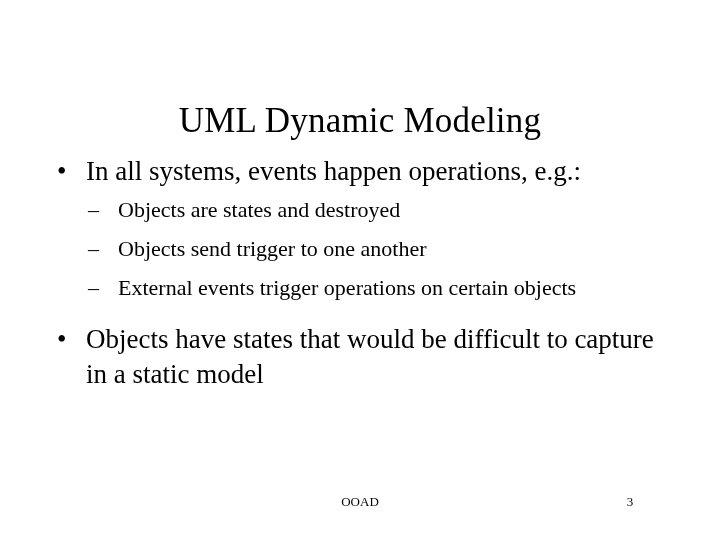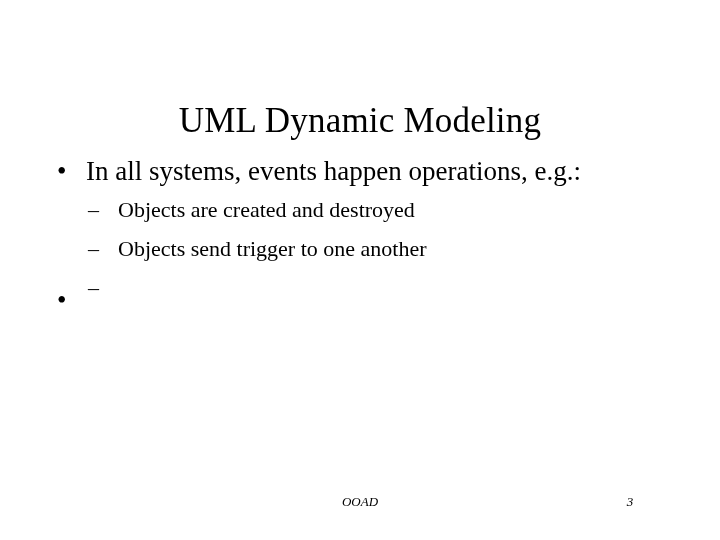--- a/index.html
+++ b/index.html
@@ -83,21 +83,20 @@
     margin-top: 20px;
   }
 
   
   .footer {
     position: absolute;
     left: 0;
     top: 494px;
     width: 720px;
     height: 20px;
-    font-style: italic;
   }
   .footer-center {
     position: absolute;
     left: 0;
     top: 0;
     width: 720px;
     text-align: center;
     font-size: 13px;
     line-height: 16px;
     font-family: "Liberation Serif", "DejaVu Serif", serif;
@@ -124,33 +123,35 @@
   <div class="body-content">
 
     <div class="bullet-l1">
       <span class="marker">•</span>
       <span class="bullet-text">In all systems, events happen operations, e.g.:</span>
     </div>
 
     <div class="sublist">
       <div class="bullet-l2">
         <span class="marker">–</span>
-        <span class="bullet-text">Objects are created and destroyed</span>
+        <span class="bullet-text">Objects are states and destroyed</span>
       </div>
       <div class="bullet-l2">
         <span class="marker">–</span>
         <span class="bullet-text">Objects send trigger to one another</span>
       </div>
       <div class="bullet-l2">
         <span class="marker">–</span>
+        <span class="bullet-text">External events trigger operations on certain objects</span>
       </div>
     </div>
 
     <div class="bullet-l1 gap-before-last">
       <span class="marker">•</span>
+      <span class="bullet-text">Objects have states that would be difficult to capture in a static model</span>
     </div>
 
   </div>
 
   <div class="footer">
     <span class="footer-center">OOAD</span>
     <span class="footer-page">3</span>
   </div>
 
 </div>

